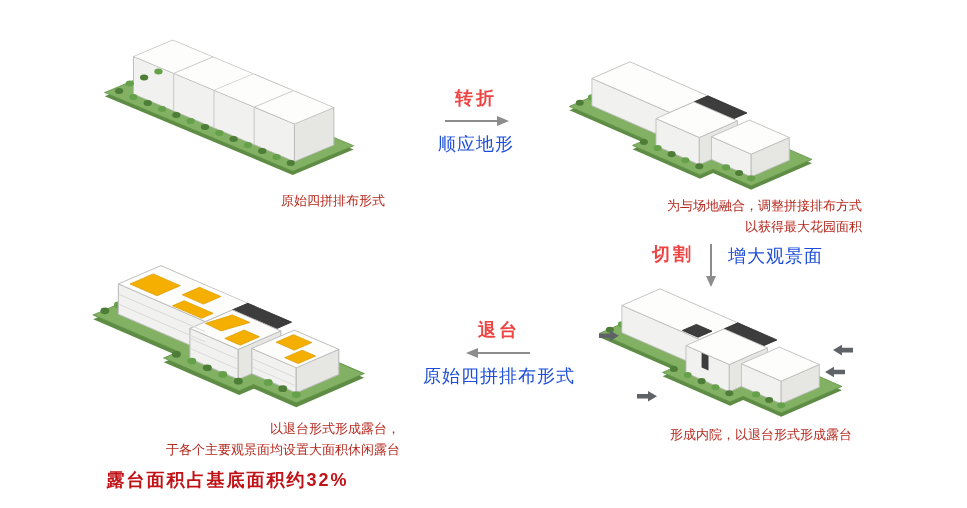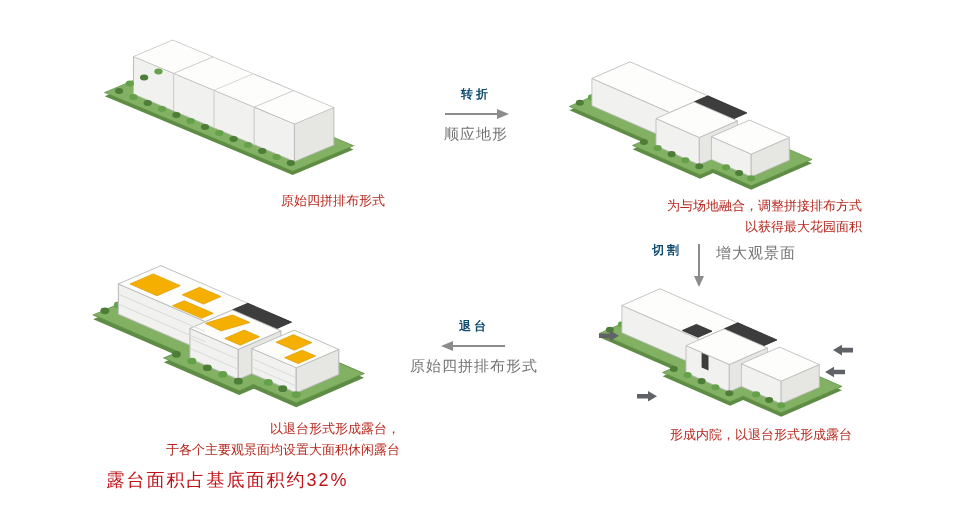--- a/index.html
+++ b/index.html
@@ -1,25 +1,25 @@
 <!DOCTYPE html>
 <html><head>
 <meta charset="utf-8">
 <style>
   html,body{margin:0;padding:0;background:#ffffff;}
   .stage{position:relative;width:967px;height:508px;background:#fff;overflow:hidden;
          font-family:"Liberation Sans","DejaVu Sans",sans-serif;}
   .abs{position:absolute;}
   .caption{color:#b5271d;font-size:13px;text-align:right;line-height:21px;}
   .caption div{white-space:nowrap;}
-  .highlight{color:#c11218;font-size:18px;font-weight:normal;text-align:center;letter-spacing:2px;}
+  .highlight{color:#c11218;font-size:18px;font-weight:bold;text-align:center;letter-spacing:2px;}
   .step{display:flex;flex-direction:column;align-items:center;gap:4px;}
   .step-row{display:flex;align-items:flex-start;gap:10px;}
-  .step-title{color:#0c4a6e;font-size:12px;font-weight:bold;letter-spacing:3px;}
-  .step-sub{color:#737373;font-size:15px;letter-spacing:1px;white-space:nowrap;font-family:Liberation Serif, serif;}
+  .step-title{color:#ef4444;font-size:18px;font-weight:bold;letter-spacing:3px;}
+  .step-sub{color:#1d4ed8;font-size:18px;letter-spacing:1px;white-space:nowrap;font-family:Liberation Serif, serif;}
   svg{display:block;}
 </style>
 </head>
 <body>
 
 <div class="stage">
 
   <svg class="abs" style="left:85px;top:28px" width="310" height="150" viewBox="0 0 300 200" preserveAspectRatio="none">
     <g>
       <polygon points="78,57 259.9,162 201,196 19.1,91" fill="#5e8c45"></polygon>
@@ -162,21 +162,21 @@
       <path transform="translate(24,64)" d="M0,4 h11 v-4 l9,7 -9,7 v-4 H0 z"></path>
       <path transform="translate(62,144)" d="M0,4 h11 v-4 l9,7 -9,7 v-4 H0 z"></path>
       <path transform="translate(258,83)" d="M20,4 h-11 v-4 l-9,7 9,7 v-4 h11 z"></path>
       <path transform="translate(250,112)" d="M20,4 h-11 v-4 l-9,7 9,7 v-4 h11 z"></path>
     </g>
   </svg>
   <div class="abs caption" style="left:562px;top:424px;width:290px">
     <div>形成内院，以退台形式形成露台</div>
   </div>
 
-  <div class="abs step" style="left:412px;top:318px;width:124px">
+  <div class="abs step" style="left:437px;top:318px;width:124px">
     <div class="step-title">退台</div>
     <svg width="70" height="14" viewBox="0 0 70 14">
       <line x1="66" y1="7" x2="14" y2="7" stroke="#8c8c8c" stroke-width="2"></line>
       <polygon points="14,2 2,7 14,12" fill="#8c8c8c"></polygon>
     </svg>
     <div class="step-sub">原始四拼排布形式</div>
   </div>
 
   <svg class="abs" style="left:66px;top:258px" width="335" height="155" viewBox="0 0 300 185" preserveAspectRatio="none">
     <g>

